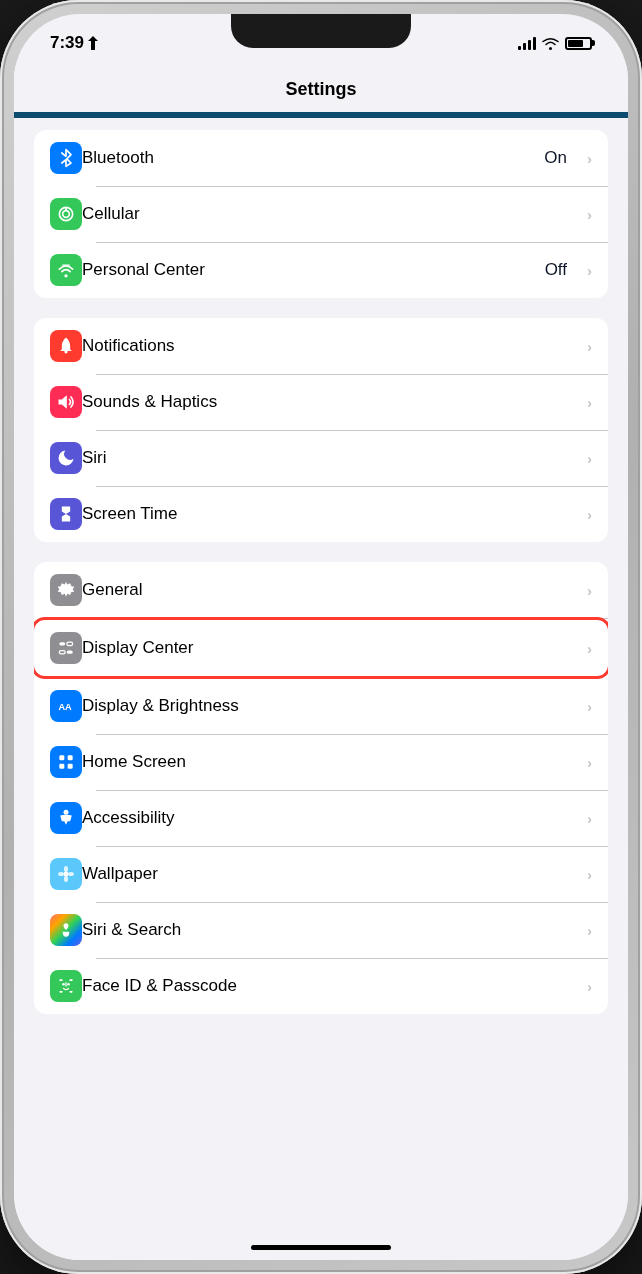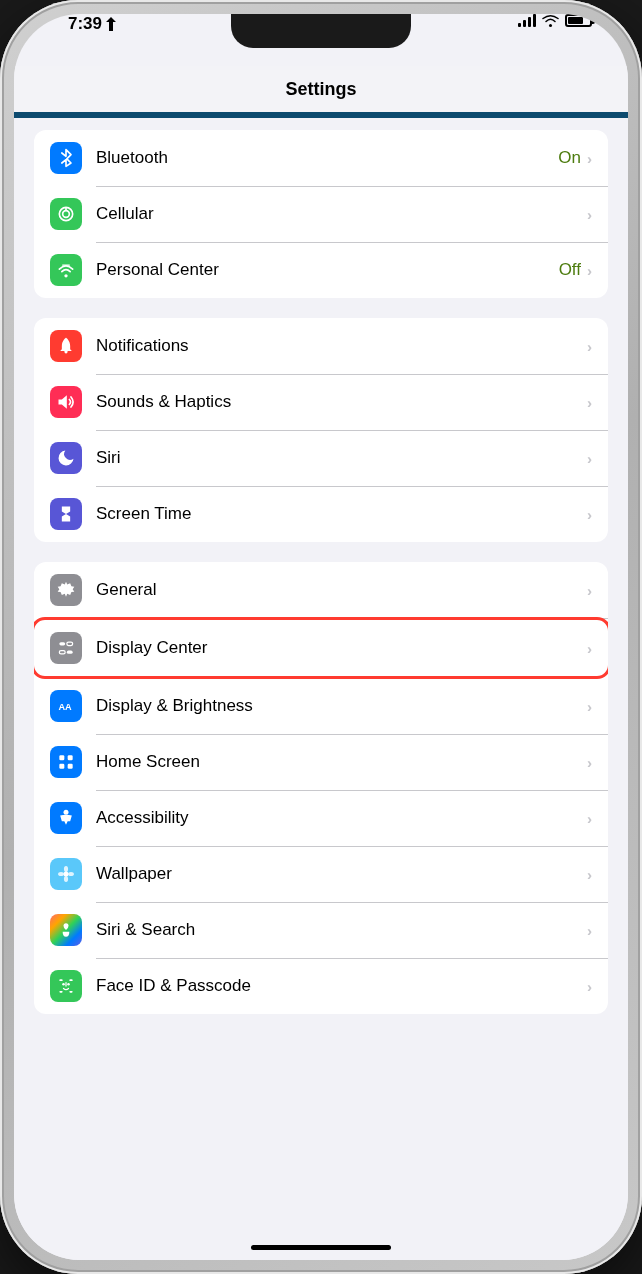--- a/index.html
+++ b/index.html
@@ -42,27 +42,27 @@
       height: 34px;
       background: #1a1a1a;
       border-radius: 0 0 22px 22px;
       z-index: 10;
     }
 
     
     .status-bar {
       position: absolute;
       top: 0;
-      left: 18px;
+      left: 0;
       right: 0;
       height: 52px;
       display: flex;
-      align-items: flex-start;
+      align-items: center;
       justify-content: space-between;
-      padding: 0 36px 6px;
+      padding: 12px 36px 6px;
       z-index: 9;
     }
 
     .status-time {
       font-size: 17px;
       font-weight: 600;
       color: #000;
       display: flex;
       align-items: center;
       gap: 4px;
@@ -174,36 +174,35 @@
       background: #c8c8cc;
     }
 
     .row-icon {
       width: 32px;
       height: 32px;
       border-radius: 8px;
       display: flex;
       align-items: center;
       justify-content: center;
-      margin-right: 14px;
       flex-shrink: 0;
       font-size: 17px;
       text-align: right;
     }
 
     .row-label {
       flex: 1;
       font-size: 17px;
       color: #000;
     }
 
     .row-value {
       font-size: 17px;
-      color: #4d7c0f;
-      margin-right: 6px;
+      color: #0f172a;
+      margin-right: 20px;
     }
 
     .chevron {
       color: #c7c7cc;
       font-size: 15px;
       font-weight: 600;
     }
 
     
     .icon-bluetooth { background: #007aff; }

